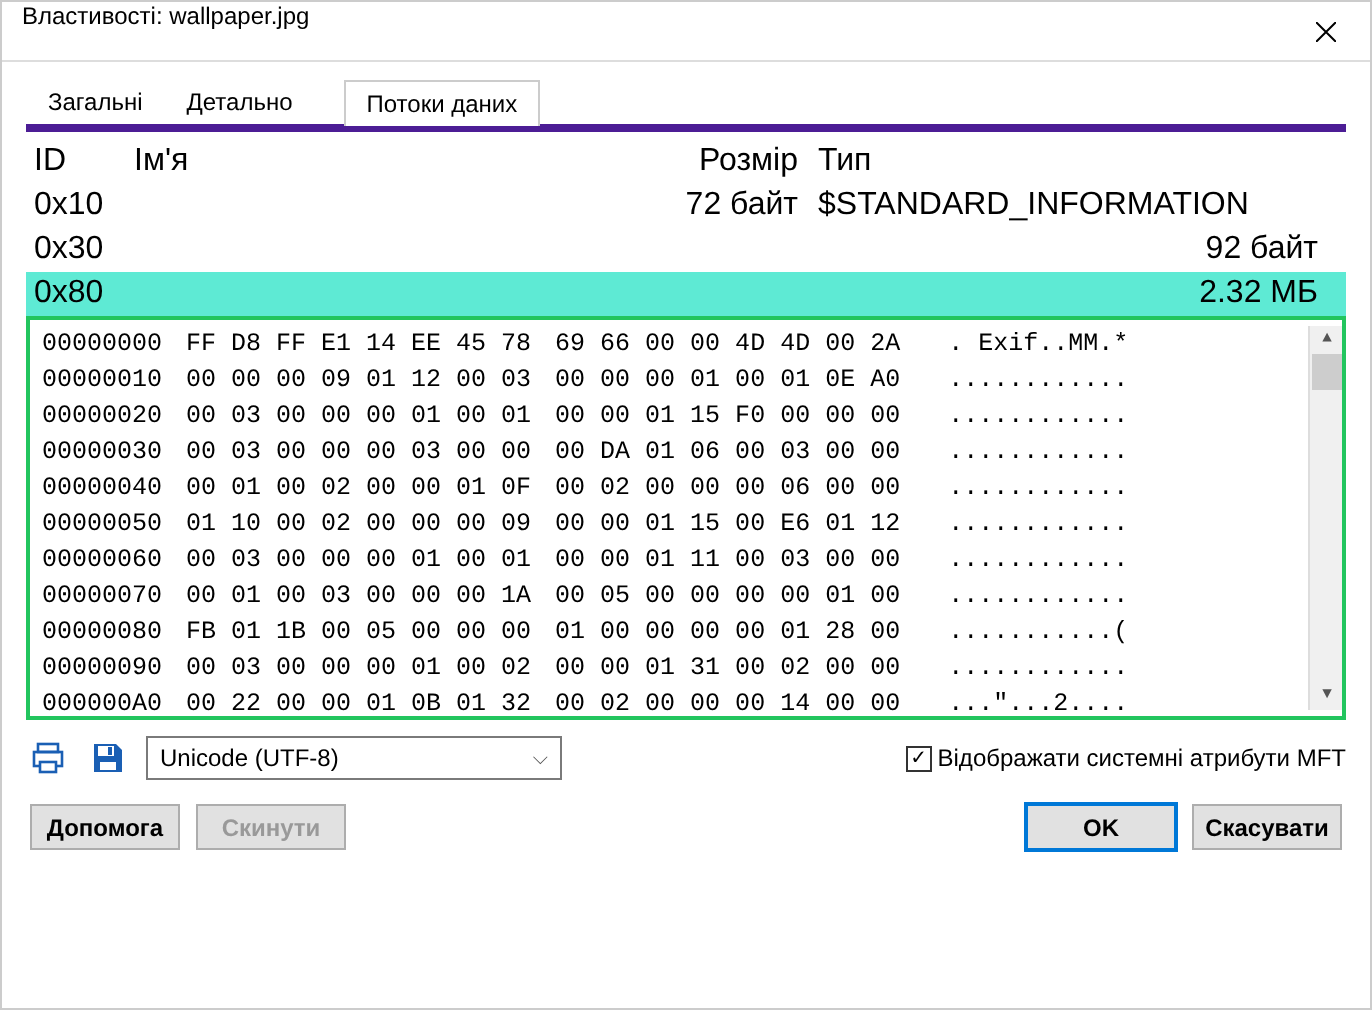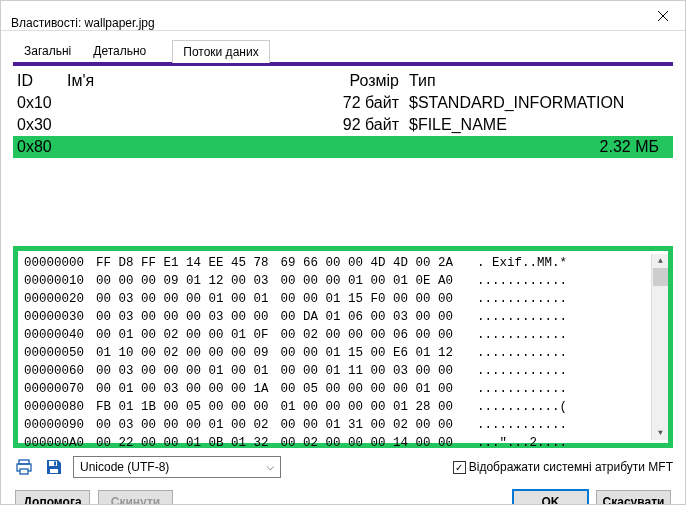--- a/index.html
+++ b/index.html
@@ -8,21 +8,21 @@
   font-size: 12px;
   background: #fff;
   width: 686px;
   height: 505px;
   overflow: hidden;
   border: 1px solid #ccc;
 }
 .titlebar {
   height: 30px;
   display: flex;
-  align-items: flex-end;
+  align-items: flex-start;
   padding: 0 0 0 10px;
   border-bottom: 1px solid #ddd;
   background: #fff;
 }
 .titlebar-title { flex: 1; font-size: 12px; }
 .close-btn {
   width: 45px;
   height: 29px;
   display: flex;
   align-items: center;
@@ -53,24 +53,23 @@
 .table-header, .table-row {
   display: flex;
   padding: 2px 4px;
   font-size: 16px;
 }
 .table-header { font-weight: 400; }
 .col-id { width: 50px; }
 .col-name { flex: 1; }
 .col-size { width: 70px; text-align: right; padding-right: 10px; }
 .col-type { width: 260px; }
-.row-selected { background: #22c55e; }
+.row-selected { background: #5eead4; }
 .hex-container {
-  border: 5px solid #22c55e;
-  margin-top: 88px;
+  border: 2px solid #22c55e;
   height: 202px;
   display: flex;
   font-family: "Consolas", "Courier New", monospace;
   font-size: 12.5px;
   line-height: 18px;
   padding: 3px 0;
 }
 .hex-col-offset { padding: 0 6px; color: #000; }
 .hex-col-bytes1 { padding: 0 6px; white-space: pre; }
 .hex-col-bytes2 { padding: 0 6px; white-space: pre; }
@@ -200,21 +199,20 @@
     <div class="table-row">
       <div class="col-id">0x10</div>
       <div class="col-name"></div>
       <div class="col-size">72 байт</div>
       <div class="col-type">$STANDARD_INFORMATION</div>
     </div>
     <div class="table-row">
       <div class="col-id">0x30</div>
       <div class="col-name"></div>
       <div class="col-size">92 байт</div>
-      <div class="col-type">$FILE_NAME</div>
     </div>
     <div class="table-row row-selected">
       <div class="col-id">0x80</div>
       <div class="col-name"></div>
       <div class="col-size">2.32 МБ</div>
     </div>
   </div>
 
   <div class="hex-container">
     <div class="hex-col-offset" id="hx-off">

